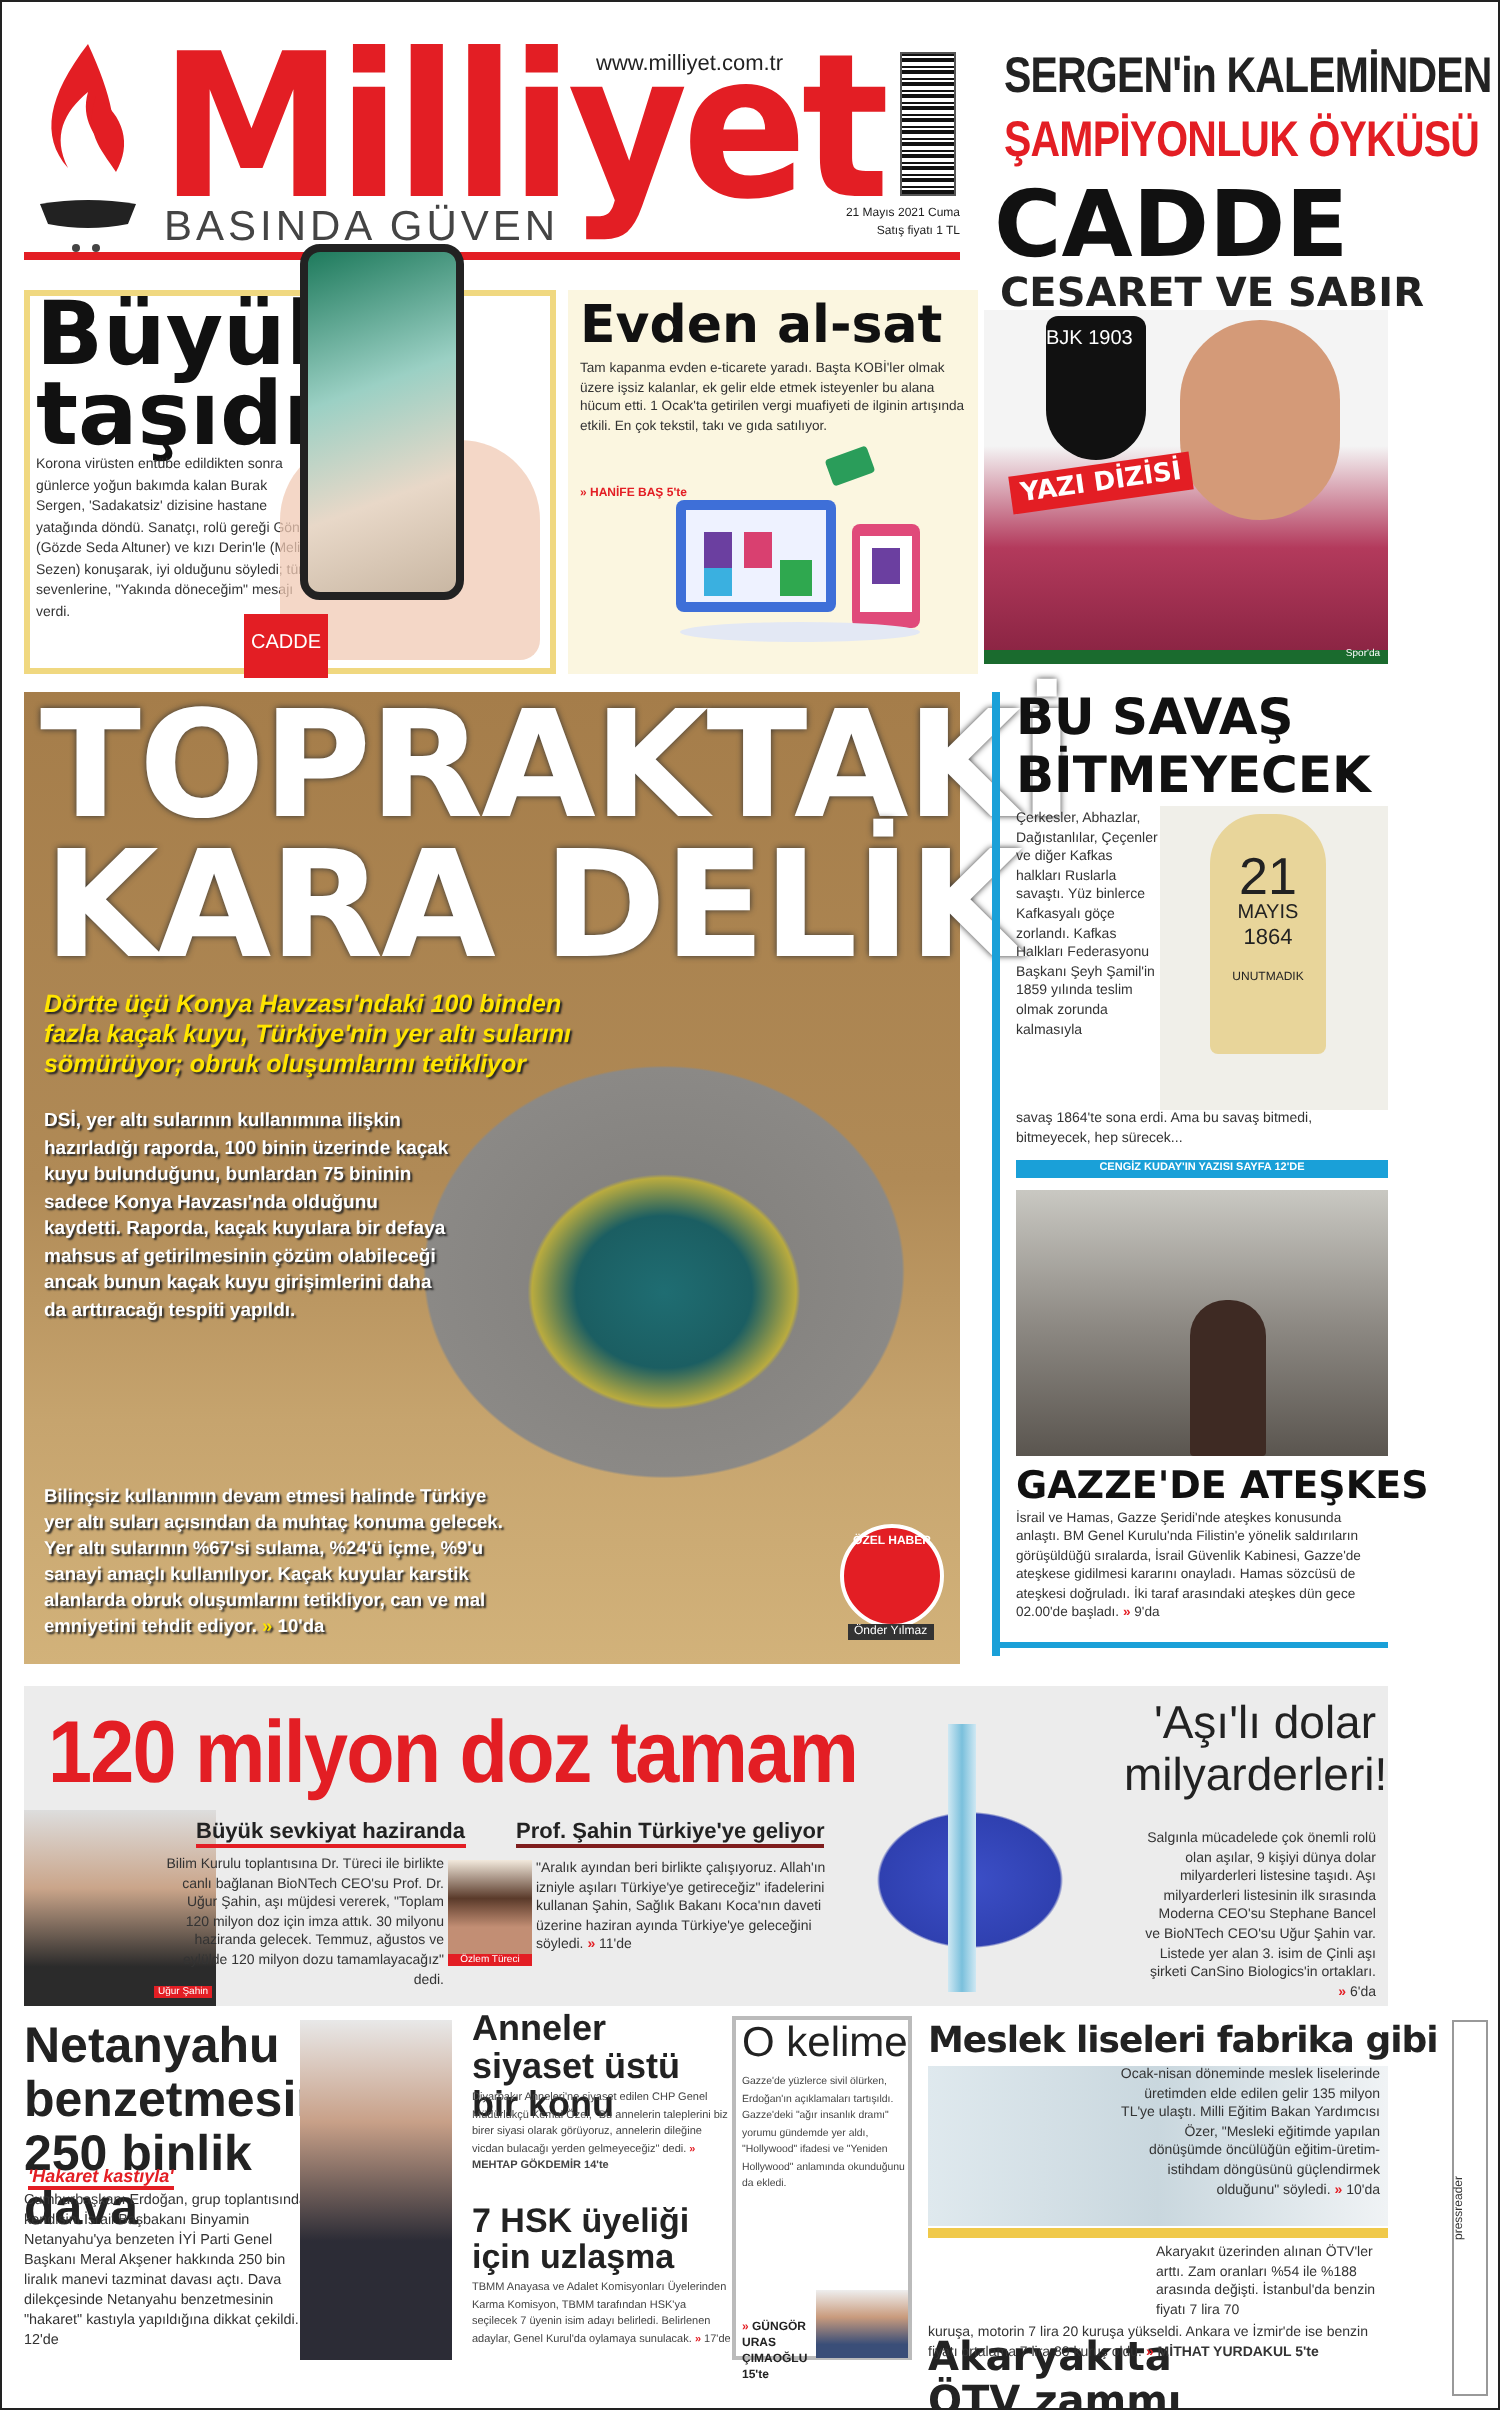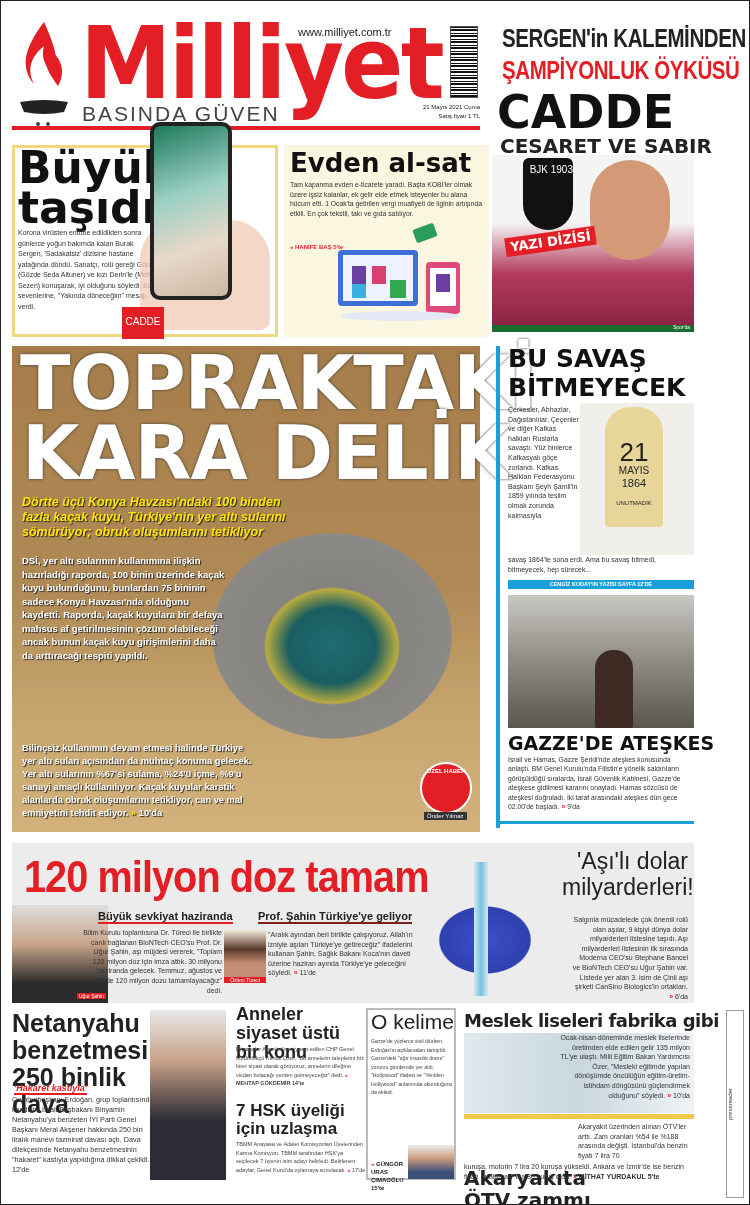--- a/index.html
+++ b/index.html
@@ -33,21 +33,21 @@
 #evden-byline{left:290px;top:243px;font-size:6px;color:#e31e24;font-weight:bold;line-height:8px}
 #evden-illustration{left:330px;top:222px;width:145px;height:100px}
 
 
 #sergen-l1{left:502px;top:24px;font-size:25px;color:#222;font-weight:bold;letter-spacing:-.5px;transform:scaleX(.82);transform-origin:left top;white-space:nowrap}
 #sergen-l2{left:502px;top:56px;font-size:25px;color:#e31e24;font-weight:bold;letter-spacing:-.5px;transform:scaleX(.82);transform-origin:left top;white-space:nowrap}
 #parola{left:497px;top:88px;font-size:46px;color:#111;line-height:48px}
 #cesaret{left:500px;top:134px;font-size:20px;color:#222}
 #sergen-photo{left:492px;top:155px;width:202px;height:170px;background:linear-gradient(180deg,#f4f4f4 0%,#f4f4f4 40%,#b33a5c 70%,#8c2544 100%)}
 #sergen-face{left:590px;top:160px;width:80px;height:100px;border-radius:40px;background:#d49a78}
-#bjk{left:523px;top:158px;width:50px;height:72px;background:#111;border-radius:6px 6px 25px 25px;color:#fff;font-size:10px;text-align:right;padding-top:6px}
+#bjk{left:523px;top:158px;width:50px;height:72px;background:#111;border-radius:6px 6px 25px 25px;color:#fff;font-size:10px;text-align:left;padding-top:6px}
 #yazi-dizisi{left:505px;top:232px;background:#e31e24;color:#fff;font-size:13px;font-weight:900;padding:2px 5px;transform:rotate(-8deg);font-family:"DejaVu Sans",sans-serif}
 #sergen-rule{left:492px;top:325px;width:202px;height:7px;background:#1a6b2e}
 
 
 #main-photo{left:12px;top:346px;width:468px;height:486px;background:
  radial-gradient(ellipse 110px 95px at 320px 300px,#1f6d72 0%,#1b5e62 40%,#b9ab3f 60%,transparent 62%),
  radial-gradient(ellipse 140px 120px at 320px 290px,#7f7d7a 0%,#8b8986 85%,transparent 86%),
  linear-gradient(180deg,#a57d4a 0%,#b08a56 50%,#c6a46e 75%,#d2b27a 100%)}
 #main-title-1{left:20px;top:344px;font-size:74px;color:#fff;line-height:78px;letter-spacing:-1px;text-shadow:0 0 3px #333}
 #main-title-2{left:22px;top:414px;font-size:74px;color:#fff;line-height:78px;letter-spacing:-1px;text-shadow:0 0 3px #333}
@@ -182,21 +182,21 @@
 <div id="ozel-byline" class="abs">Önder Yılmaz</div>
 
 <div id="savas-bar" class="abs"></div>
 <div id="savas-title" class="abs heavy">
   <div>BU SAVAŞ</div>
   <div>BİTMEYECEK</div>
 </div>
 <div id="savas-body" class="abs">Çerkesler, Abhazlar, Dağıstanlılar, Çeçenler ve diğer Kafkas halkları Ruslarla savaştı. Yüz binlerce Kafkasyalı göçe zorlandı. Kafkas Halkları Federasyonu Başkanı Şeyh Şamil'in 1859 yılında teslim olmak zorunda kalmasıyla</div>
 <div id="tomb-photo" class="abs"></div>
 <div id="tomb" class="abs">
-  <div style="font-size:26px;margin-top:32px;line-height:26px">21</div>
+  <div style="font-size:26px;margin-top:18px;line-height:26px">21</div>
   <div style="font-size:10px;line-height:12px">MAYIS</div>
   <div style="font-size:11px;line-height:13px">1864</div>
   <div style="font-size:6px;margin-top:10px">UNUTMADIK</div>
 </div>
 <div id="savas-body2" class="abs">savaş 1864'te sona erdi. Ama bu savaş bitmedi, bitmeyecek, hep sürecek...</div>
 <div id="savas-credit" class="abs">CENGİZ KUDAY'IN YAZISI SAYFA 12'DE</div>
 <div id="gazze-photo" class="abs"></div>
 <div id="gazze-woman" class="abs"></div>
 <div id="gazze-title" class="abs heavy">GAZZE'DE ATEŞKES</div>
 <div id="gazze-body" class="abs"><span>İsrail ve Hamas, Gazze Şeridi'nde ateşkes konusunda anlaştı. BM Genel Kurulu'nda Filistin'e yönelik saldırıların görüşüldüğü sıralarda, İsrail Güvenlik Kabinesi, Gazze'de ateşkese gidilmesi kararını onayladı. Hamas sözcüsü de ateşkesi doğruladı. İki taraf arasındaki ateşkes dün gece 02.00'de başladı.</span> <span class="arrow">» </span><span>9'da</span></div>

